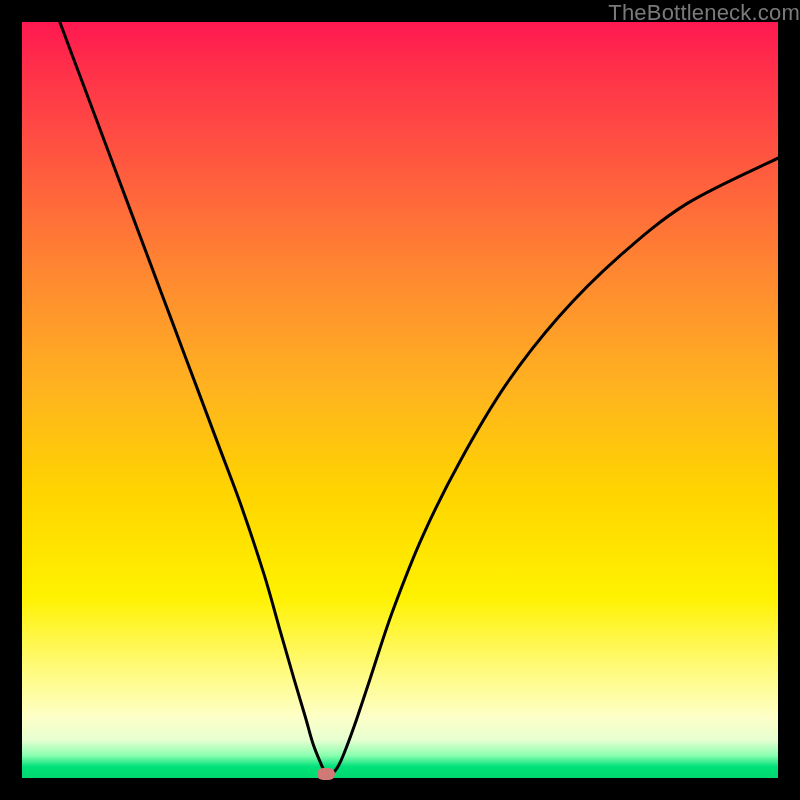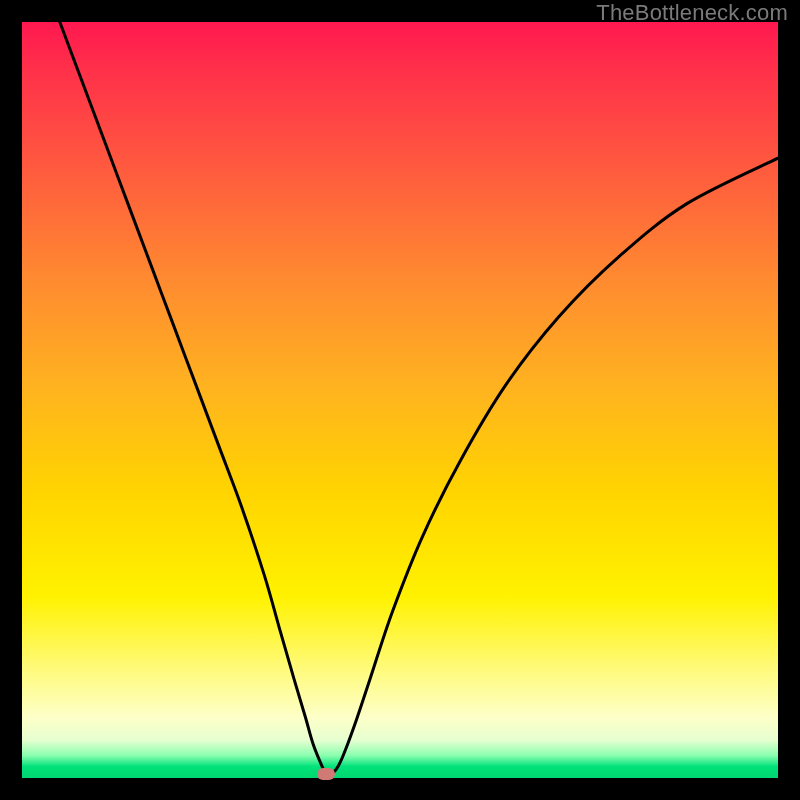--- a/index.html
+++ b/index.html
@@ -37,21 +37,21 @@
       #fdffc8 92%,
       #e6ffd0 95%,
       #8cffb0 97%,
       #00e27a 98.5%,
       #00d870 100%
     );
   }
   .watermark {
     position: absolute;
     top: 0px;
-    right: 12px;
+    right: 0;
     color: #7a7a7a;
     font-size: 22px;
     font-weight: 500;
     letter-spacing: 0.2px;
     user-select: none;
   }
   svg.curve {
     position: absolute;
     left: 0;
     top: 0;

